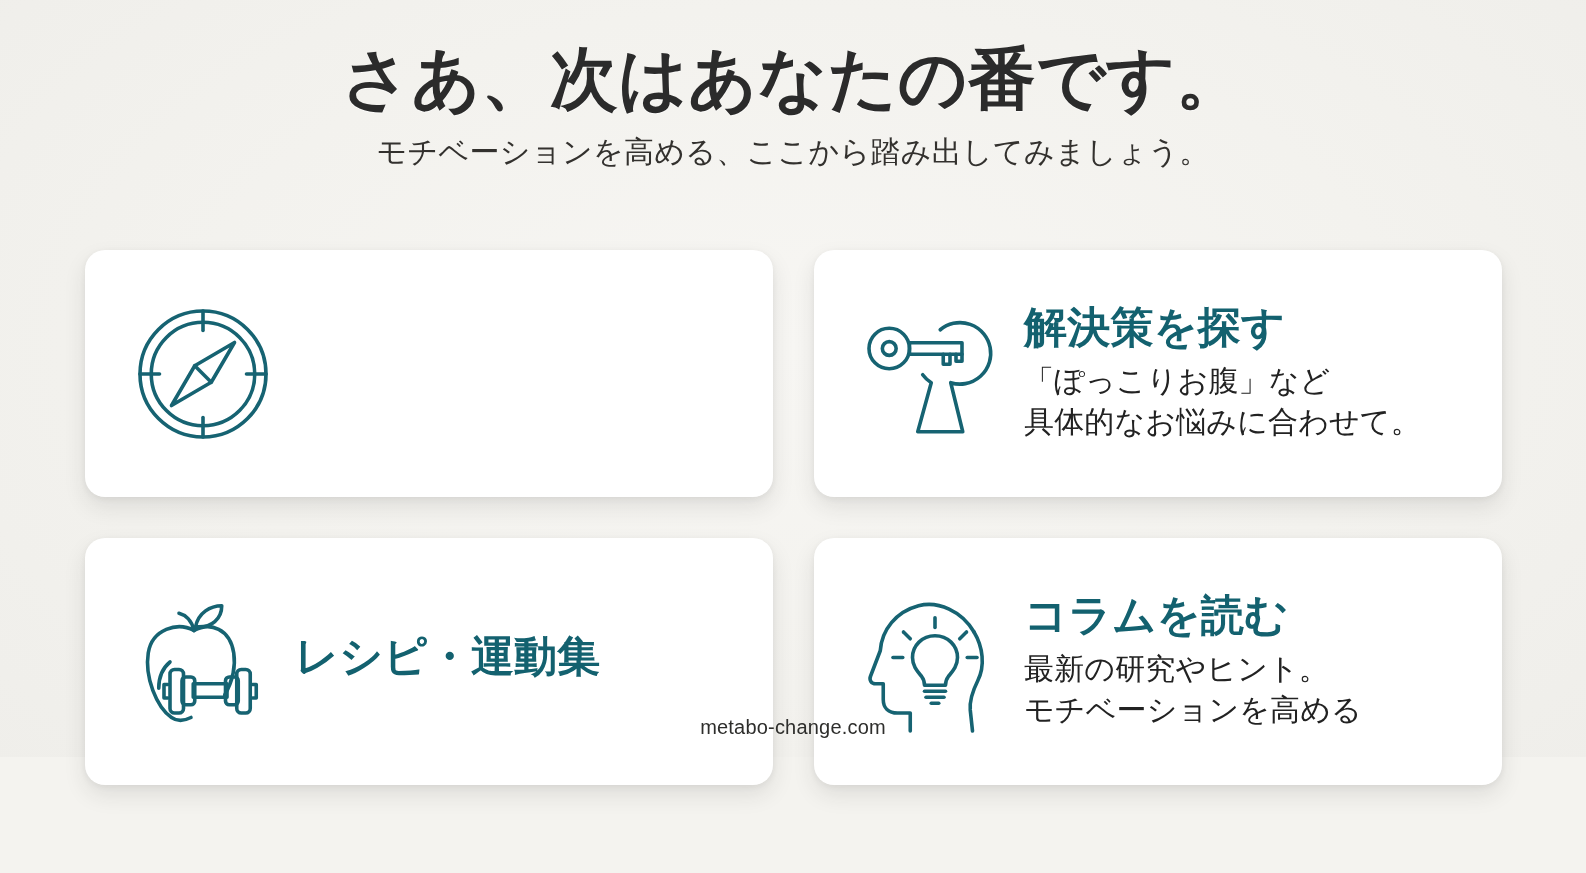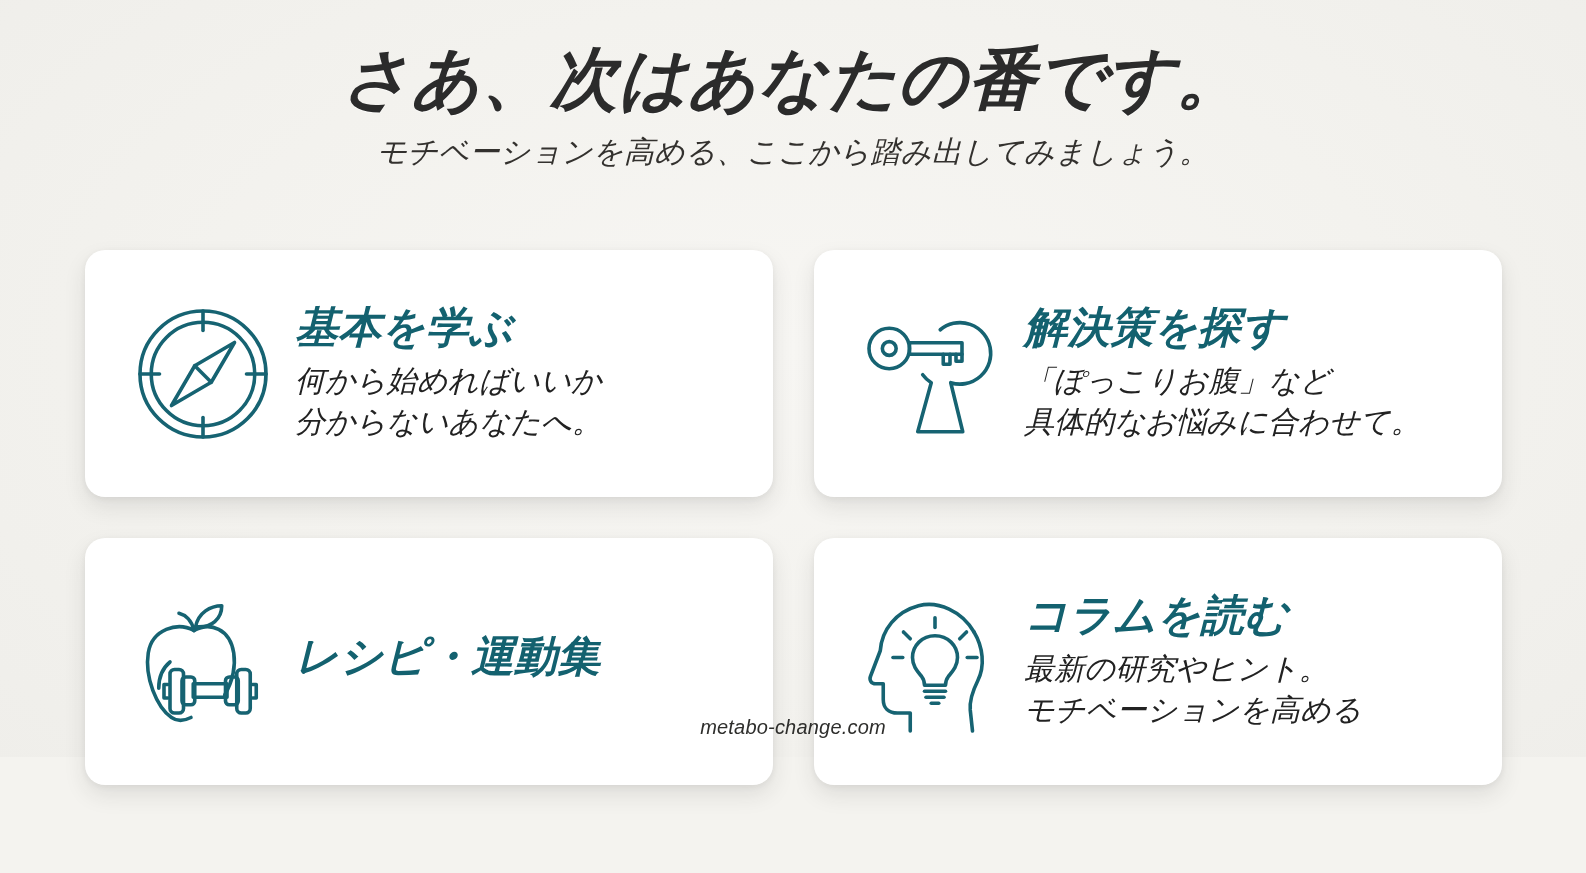--- a/index.html
+++ b/index.html
@@ -16,21 +16,20 @@
     -webkit-font-smoothing: antialiased;
   }
 
   .page {
     position: relative;
     width: 1586px;
     height: 757px;
     background:
       radial-gradient(ellipse 1100px 620px at 50% 46%, #f7f6f3 0%, #f3f2ee 55%, #efeeea 100%);
     box-sizing: border-box;
-    font-style: italic;
   }
 
   
   .header {
     position: absolute;
     left: 0;
     top: 44px;
     width: 1586px;
     text-align: center;
   }
@@ -157,27 +156,20 @@
           <circle cx="50" cy="50" r="42"></circle>
           <circle cx="50" cy="50" r="34.5"></circle>
           <line x1="50" y1="8" x2="50" y2="21"></line>
           <line x1="50" y1="79" x2="50" y2="92"></line>
           <line x1="8" y1="50" x2="21" y2="50"></line>
           <line x1="79" y1="50" x2="92" y2="50"></line>
           <path d="M71 29 L55.5 55.5 L29 71 L44.5 44.5 Z"></path>
           <path d="M44.5 44.5 L55.5 55.5"></path>
         </svg>
       </div>
-      <div class="card-body">
-        <h2 class="card-title">基本を学ぶ</h2>
-        <p class="card-desc">
-          <span class="line">何から始めればいいか</span>
-          <span class="line">分からないあなたへ。</span>
-        </p>
-      </div>
     </div>
 
     <div class="card">
       <div class="card-icon">
         <svg viewBox="0 0 100 100" fill="none" stroke="currentColor" stroke-width="2.4" stroke-linecap="round" stroke-linejoin="round" aria-hidden="true">
 
           <path d="M55.5 20.5 A20.5 20.5 0 1 1 62.5 55.8 L70.5 88.5 L40.5 88.5 L49.5 55.8 A20.5 20.5 0 0 1 43.8 50.5"></path>
 
           <circle cx="21.5" cy="33" r="13.5"></circle>
           <circle cx="21.5" cy="33" r="4.6"></circle>

